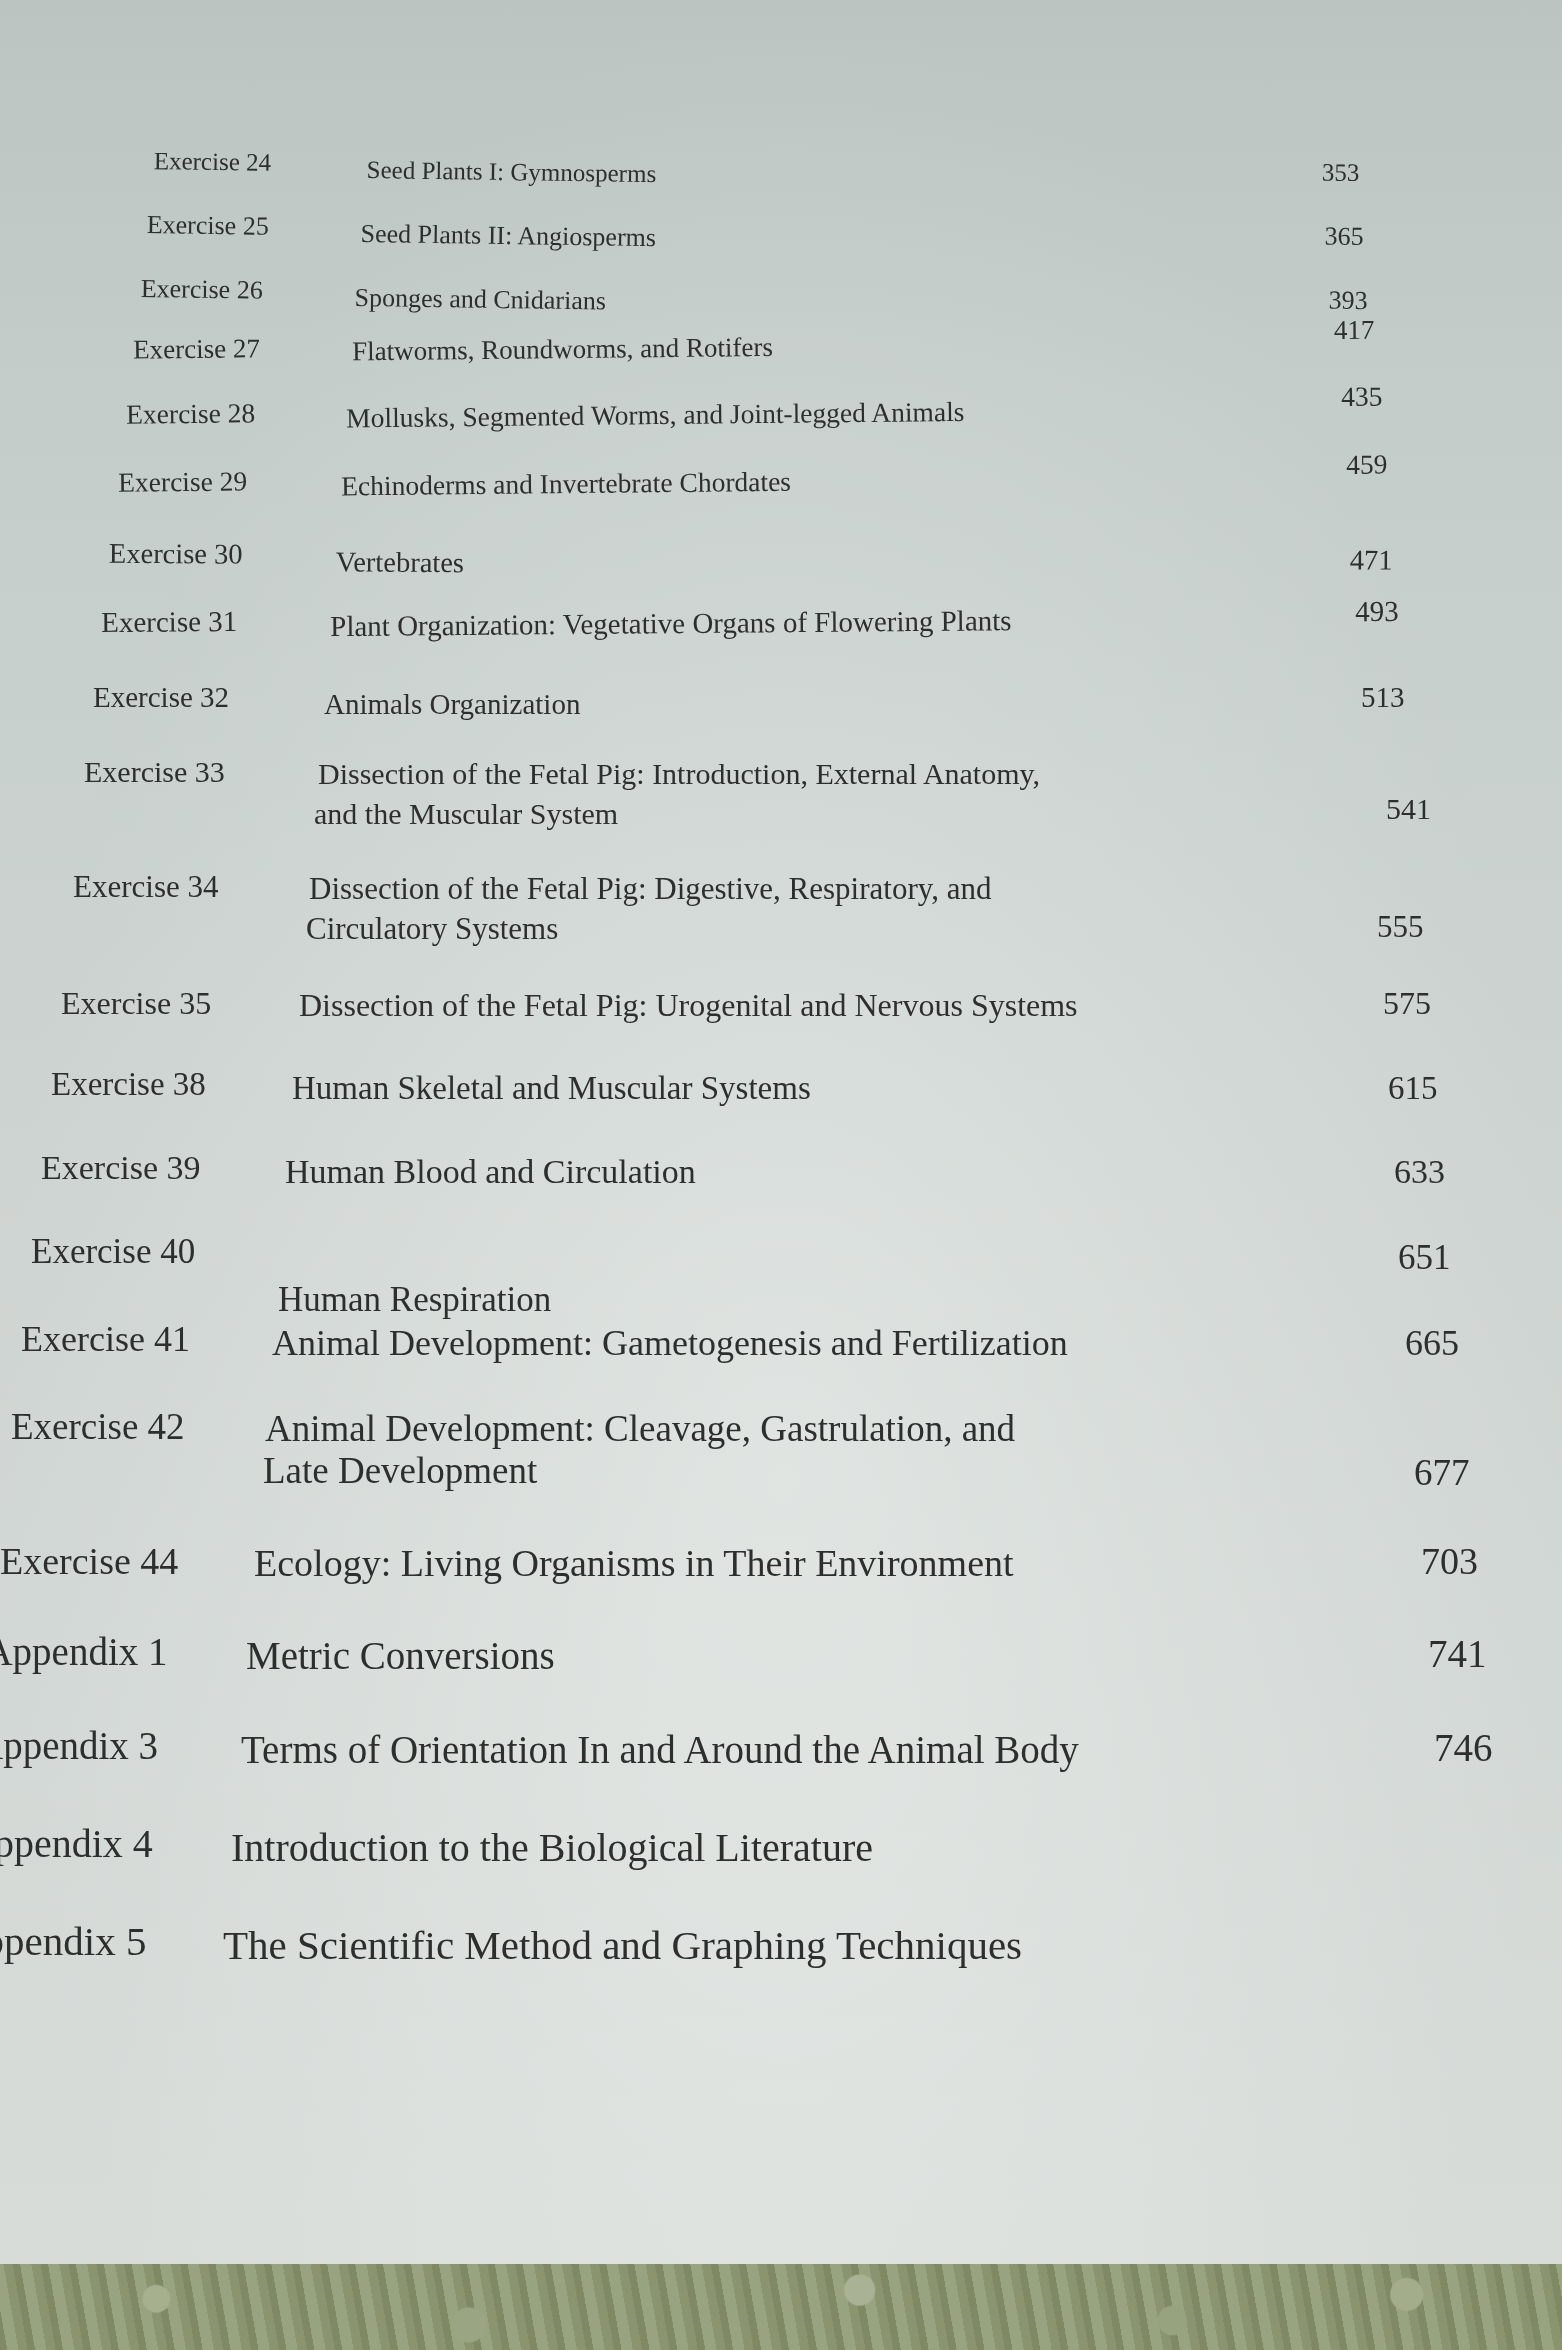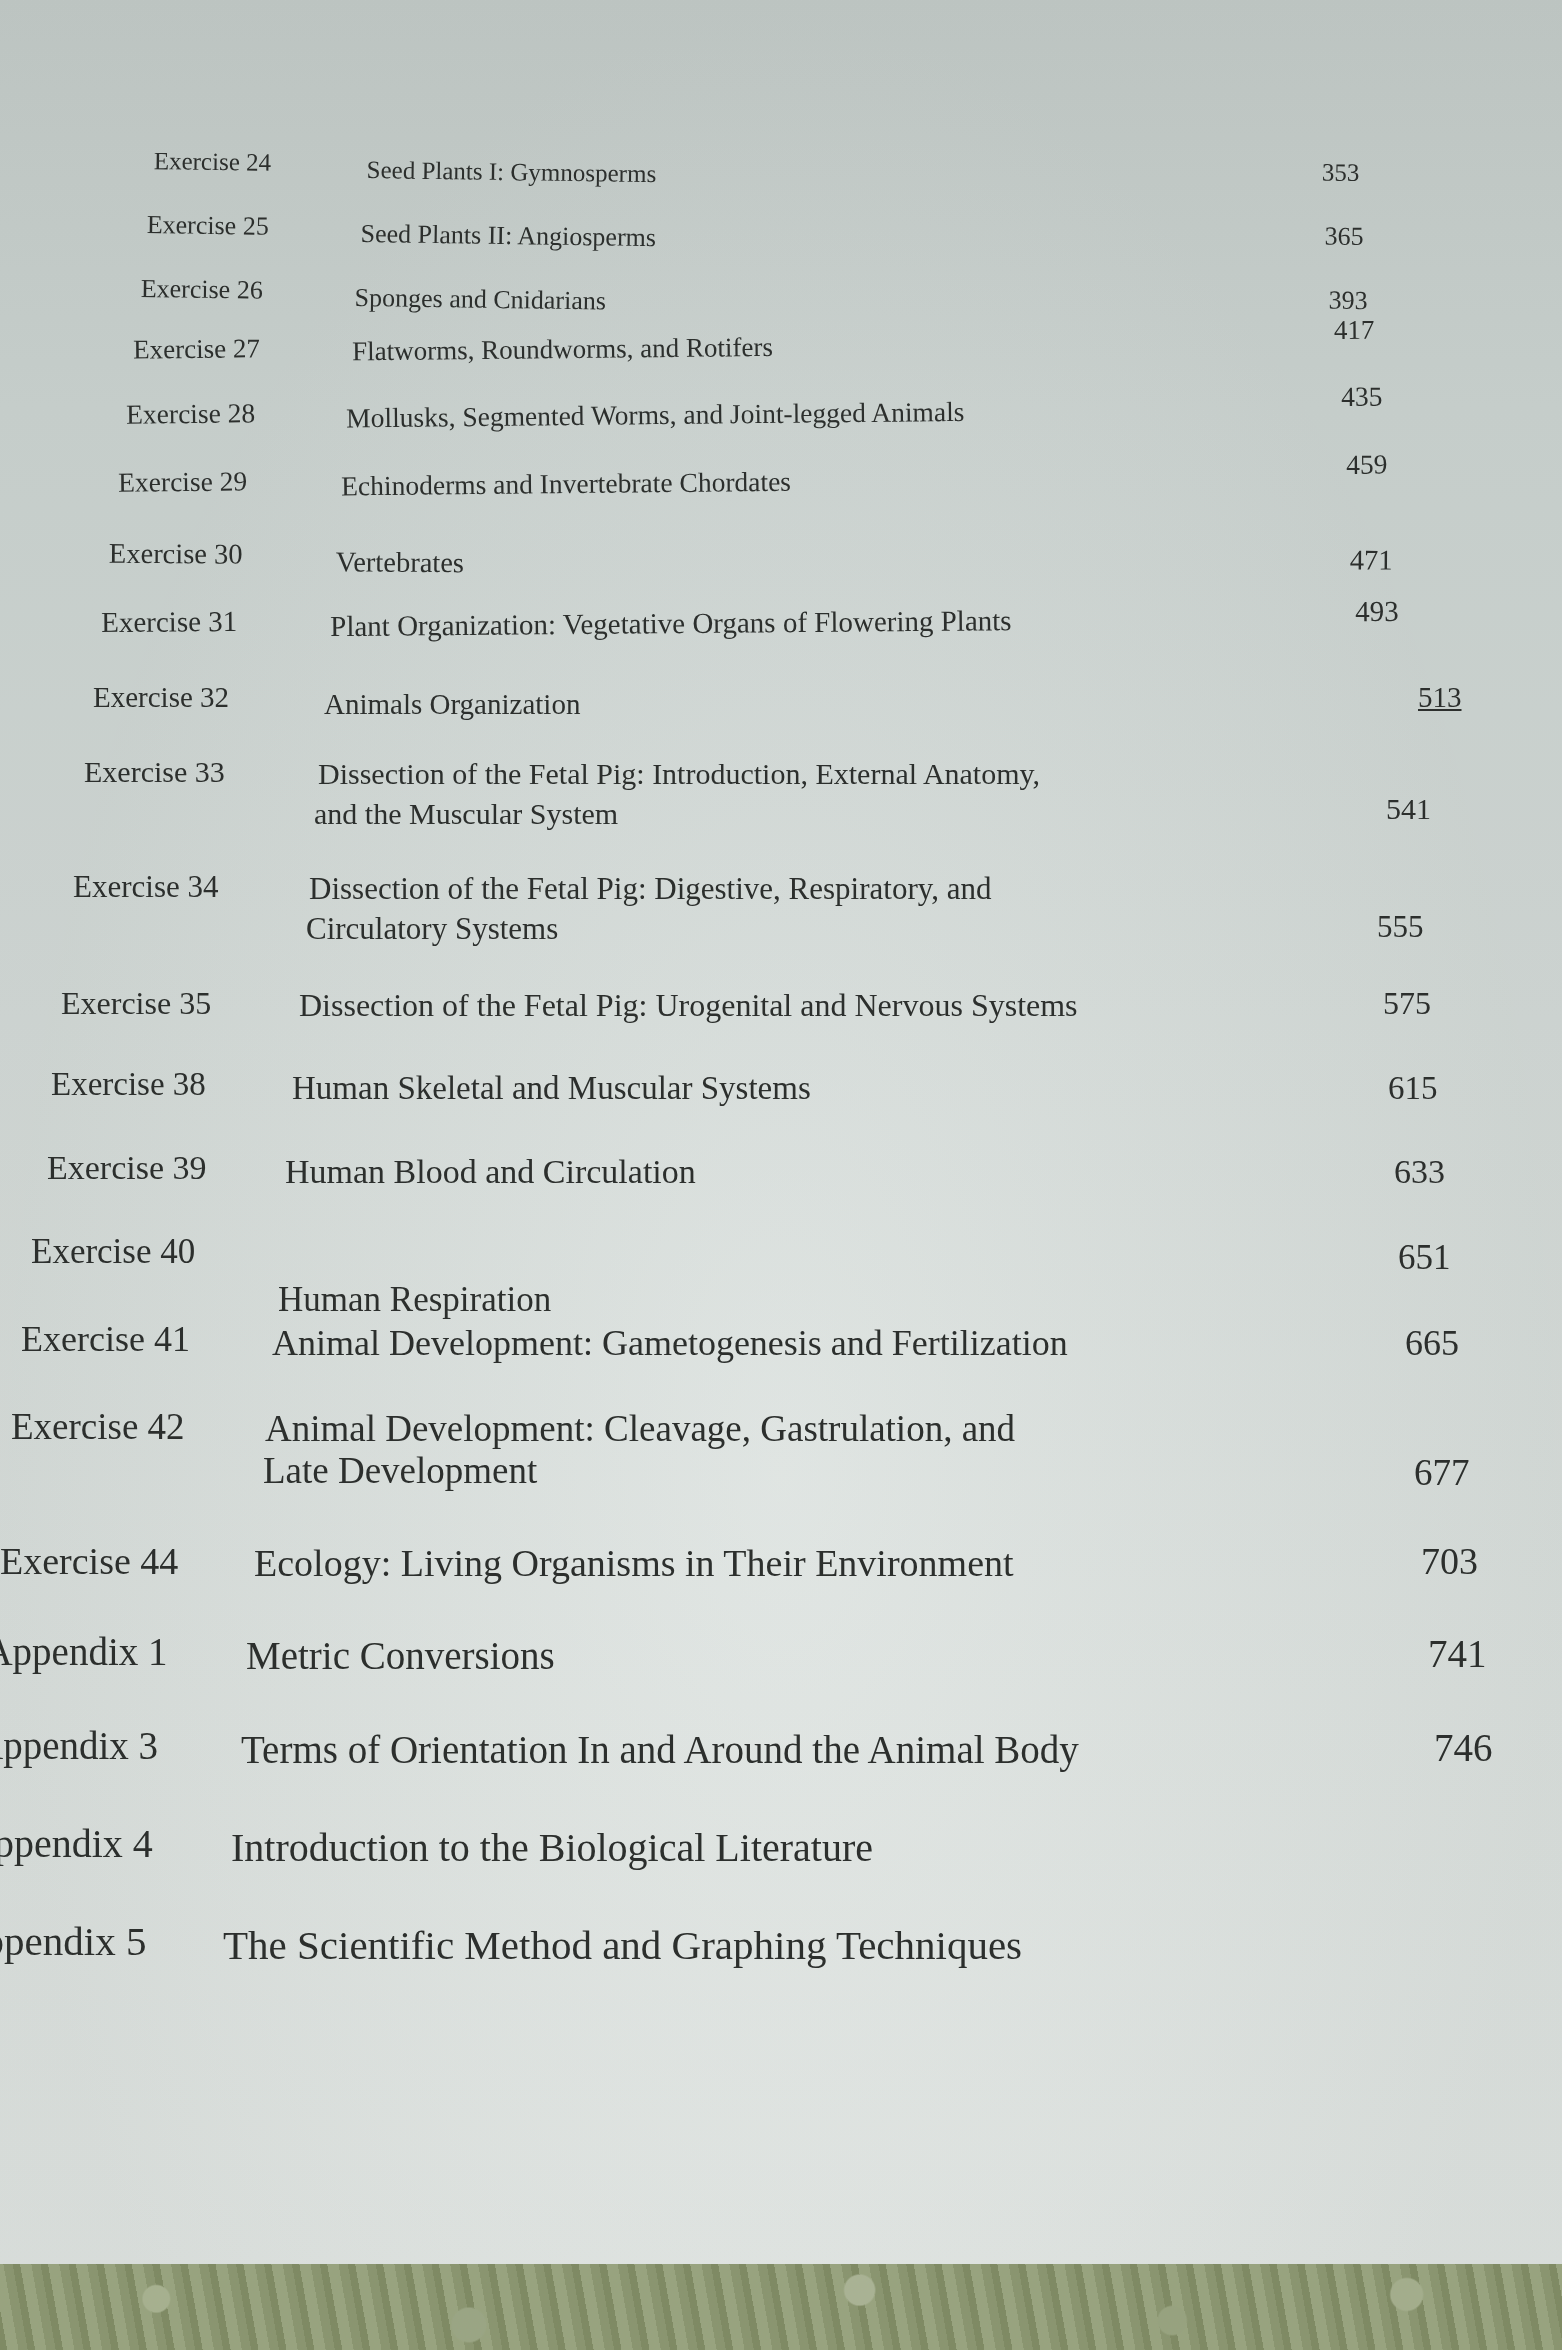--- a/index.html
+++ b/index.html
@@ -123,21 +123,21 @@
 
     <div class="entry" style="top:607px;left:0;font-size:29px;transform:rotate(-0.5deg);">
       <span class="label" style="left:101px;">Exercise 31</span>
       <span class="title" style="left:330px;top:5.5px;">Plant Organization: Vegetative Organs of Flowering Plants</span>
       <span class="page-num" style="left:1355px;top:0;">493</span>
     </div>
 
     <div class="entry" style="top:681px;left:0;font-size:29px;">
       <span class="label" style="left:93px;">Exercise 32</span>
       <span class="title" style="left:324px;top:7.3px;">Animals Organization</span>
-      <span class="page-num" style="left:1418px;top:0;text-decoration:underline;">513</span>
+      <span class="page-num" style="left:1361px;top:0;">513</span>
     </div>
 
     <div class="entry" style="top:755px;left:0;font-size:30px;">
       <span class="label" style="left:84px;">Exercise 33</span>
       <span class="title" style="left:318px;top:1.8px;">Dissection of the Fetal Pig:  Introduction, External Anatomy,</span>
       <span class="title-line2" style="left:314px;top:42px;">and the Muscular System</span>
       <span class="page-num" style="left:1368px;top:37px;margin-left:18px;">541</span>
     </div>
 
     <div class="entry" style="top:869px;left:0;font-size:31px;">
@@ -153,21 +153,21 @@
       <span class="page-num" style="left:1383px;top:0;">575</span>
     </div>
 
     <div class="entry" style="top:1066px;left:0;font-size:33px;">
       <span class="label" style="left:51px;">Exercise 38</span>
       <span class="title" style="left:292px;top:3.7px;">Human Skeletal and Muscular Systems</span>
       <span class="page-num" style="left:1388px;top:3.7px;">615</span>
     </div>
 
     <div class="entry" style="top:1149px;left:0;font-size:34px;">
-      <span class="label" style="left:47px;">Exercise 39</span>
+      <span class="label" style="left:41px;">Exercise 39</span>
       <span class="title" style="left:285px;top:3.7px;">Human Blood and Circulation</span>
       <span class="page-num" style="left:1394px;top:3.7px;">633</span>
     </div>
 
     <div class="entry" style="top:1232px;left:0;font-size:35px;">
       <span class="label" style="left:31px;">Exercise 40</span>
       <span class="title" style="left:278px;top:5.5px;margin-top:42px;">Human Respiration</span>
       <span class="page-num" style="left:1398px;top:5.5px;">651</span>
     </div>
 

